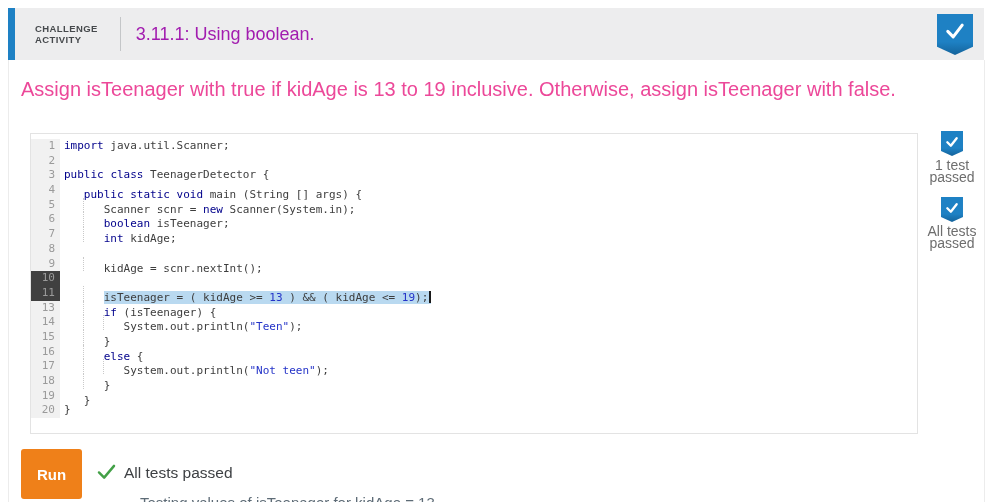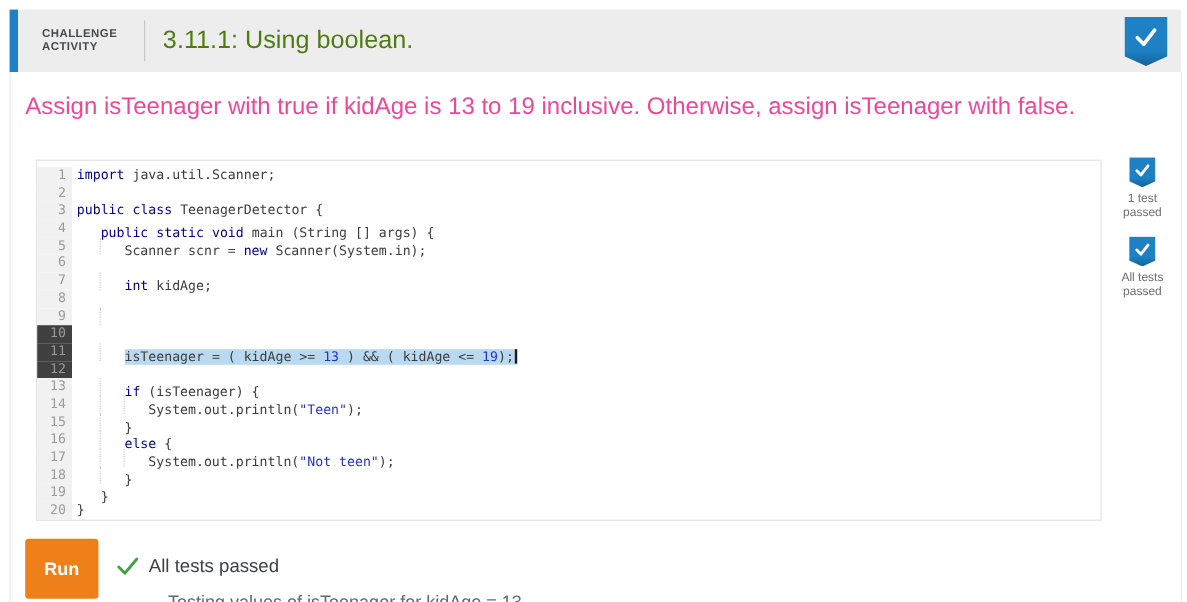--- a/index.html
+++ b/index.html
@@ -12,21 +12,21 @@
   .card-border-left{ position:absolute; left:8px; top:60px; bottom:0; width:1px; background:#ececec; }
   .card-border-right{ position:absolute; left:984px; top:60px; bottom:0; width:1px; background:#ececec; }
 
   
   .header{ position:absolute; left:8px; top:8px; width:976px; height:52px;
     background:#ededee; display:flex; align-items:center; }
   .header-accent{ position:absolute; left:0; top:0; bottom:0; width:7px; background:var(--accent); }
   .kicker{ margin-left:27px; font-size:9.5px; font-weight:bold; color:#46494c;
     letter-spacing:.4px; line-height:11.5px; }
   .header-divider{ width:1px; height:34px; background:#c4c6c8; margin-left:22px; }
-  .header-title{ margin-left:15px; font-size:21px; color:#4d7c0f;text-align:right; }
+  .header-title{ margin-left:15px; font-size:18px; color:#a21caf;text-align:right; }
 
   
   .shield{ background:linear-gradient(180deg, var(--accent) 0%, var(--accent) 68%, var(--accent-dark) 100%);
     clip-path:polygon(0 0,100% 0,100% 80%,50% 100%,0 80%); display:flex; align-items:flex-start; justify-content:center; }
   .shield svg{ display:block; }
   .big-shield{ position:absolute; left:937px; top:14px; width:36px; height:41px; }
   .big-shield svg{ margin-top:8px; }
 
   
   .instruction{ position:absolute; left:21px; top:78px; width:900px; font-size:20px; color:#ec4899; }
@@ -49,21 +49,21 @@
   .sel{ background:var(--sel-blue); }
   .cursor{ display:inline-block; width:1.5px; height:12px; background:#1a1a1a;
     vertical-align:-2px; margin-left:1px; }
 
   
   .test-rail{ position:absolute; left:922px; top:131px; width:60px; display:flex;
     flex-direction:column; align-items:center; }
   .test-item{ display:flex; flex-direction:column; align-items:center; margin-bottom:14px; }
   .small-shield{ width:22px; height:25px; }
   .small-shield svg{ margin-top:5px; }
-  .test-label{ margin-top:4px; font-size:10px; color:#6e6e6e; text-align:center; line-height:11.5px; }
+  .test-label{ margin-top:4px; font-size:14px; color:#6e6e6e; text-align:center; line-height:11.5px; }
 
   
   .run-row{ position:absolute; left:21px; top:449px; display:flex; align-items:center; }
   .run-btn{ width:61px; height:50px; background:var(--run-orange); border:none; border-radius:3px;
     color:#fff; font-size:15px; font-weight:bold; font-family:inherit; cursor:pointer; }
   .run-status{ display:flex; margin-left:15px; }
   .run-status svg{ margin-right:8px; }
   .run-status-text{ font-size:15.5px; color:#3e4144; }
 
   
@@ -95,27 +95,26 @@
 
 <div class="instruction">Assign isTeenager with true if kidAge is 13 to 19 inclusive. Otherwise, assign isTeenager with false.</div>
 
 <div class="editor">
   <div id="code-lines">
       <div class="cl"><span class="gut">1</span><span class="codetxt"><span class="tk-k">import</span><span class="tk-d"> java.util.Scanner;</span></span></div>
       <div class="cl"><span class="gut">2</span><span class="codetxt"></span></div>
       <div class="cl"><span class="gut">3</span><span class="codetxt"><span class="tk-k">public</span><span class="tk-d"> </span><span class="tk-k">class</span><span class="tk-d"> TeenagerDetector {</span></span></div>
       <div class="cl"><span class="gut">4</span><span class="codetxt"><span class="ind"></span><span class="tk-k">public</span><span class="tk-d"> </span><span class="tk-k">static</span><span class="tk-d"> </span><span class="tk-k">void</span><span class="tk-d"> main (String [] args) {</span></span></div>
       <div class="cl"><span class="gut">5</span><span class="codetxt"><span class="ind ig"></span><span class="ind"></span><span class="tk-d">Scanner scnr = </span><span class="tk-k">new</span><span class="tk-d"> Scanner(System.in);</span></span></div>
-      <div class="cl"><span class="gut">6</span></div>
+      <div class="cl"><span class="gut">6</span><span class="codetxt"><span class="ind ig"></span><span class="ind"></span><span class="tk-k">boolean</span><span class="tk-d"> isTeenager;</span></span></div>
       <div class="cl"><span class="gut">7</span><span class="codetxt"><span class="ind ig"></span><span class="ind"></span><span class="tk-k">int</span><span class="tk-d"> kidAge;</span></span></div>
       <div class="cl"><span class="gut">8</span><span class="codetxt"></span></div>
-      <div class="cl"><span class="gut">9</span><span class="codetxt"><span class="ind ig"></span><span class="ind"></span></span></div>
+      <div class="cl"><span class="gut">9</span><span class="codetxt"><span class="ind ig"></span><span class="ind"></span><span class="tk-d">kidAge = scnr.nextInt();</span></span></div>
       <div class="cl"><span class="gut gw">10</span><span class="codetxt"></span></div>
       <div class="cl"><span class="gut gw">11</span><span class="codetxt"><span class="ind ig"></span><span class="ind"></span><span class="sel"><span class="tk-d">isTeenager = ( kidAge &gt;= </span><span class="tk-n">13</span><span class="tk-d"> ) &amp;&amp; ( kidAge &lt;= </span><span class="tk-n">19</span><span class="tk-d">);</span><span class="cursor"></span></span></span></div>
-      <div class="cl"><span class="gut gw">12</span><span class="codetxt"></span></div>
       <div class="cl"><span class="gut">13</span><span class="codetxt"><span class="ind ig"></span><span class="ind"></span><span class="tk-k">if</span><span class="tk-d"> (isTeenager) {</span></span></div>
       <div class="cl"><span class="gut">14</span><span class="codetxt"><span class="ind ig"></span><span class="ind ig"></span><span class="ind"></span><span class="tk-d">System.out.println(</span><span class="tk-s">"Teen"</span><span class="tk-d">);</span></span></div>
       <div class="cl"><span class="gut">15</span><span class="codetxt"><span class="ind ig"></span><span class="ind"></span><span class="tk-d">}</span></span></div>
       <div class="cl"><span class="gut">16</span><span class="codetxt"><span class="ind ig"></span><span class="ind"></span><span class="tk-k">else</span><span class="tk-d"> {</span></span></div>
       <div class="cl"><span class="gut">17</span><span class="codetxt"><span class="ind ig"></span><span class="ind ig"></span><span class="ind"></span><span class="tk-d">System.out.println(</span><span class="tk-s">"Not teen"</span><span class="tk-d">);</span></span></div>
       <div class="cl"><span class="gut">18</span><span class="codetxt"><span class="ind ig"></span><span class="ind"></span><span class="tk-d">}</span></span></div>
       <div class="cl"><span class="gut">19</span><span class="codetxt"><span class="ind"></span><span class="tk-d">}</span></span></div>
       <div class="cl"><span class="gut">20</span><span class="codetxt"><span class="tk-d">}</span></span></div>
     </div>
 </div>

